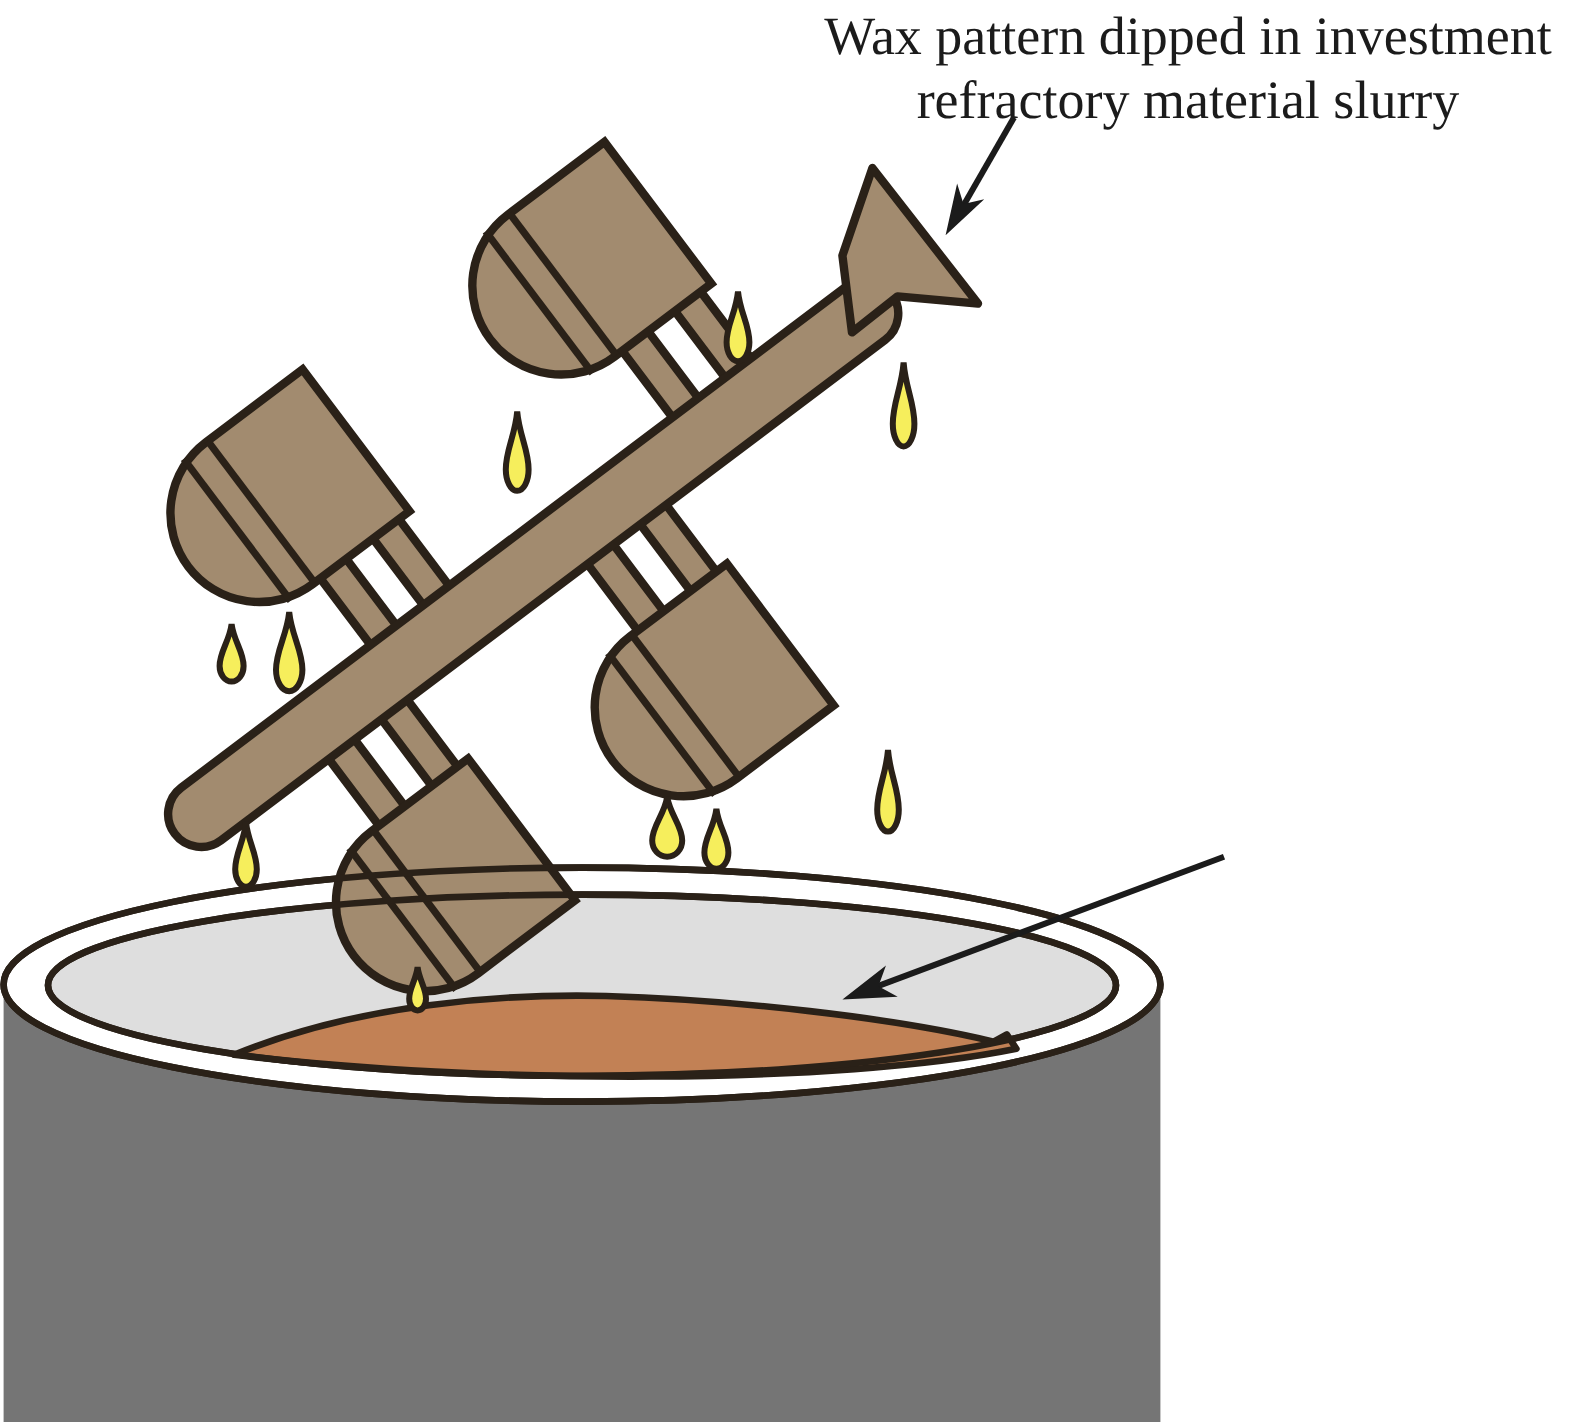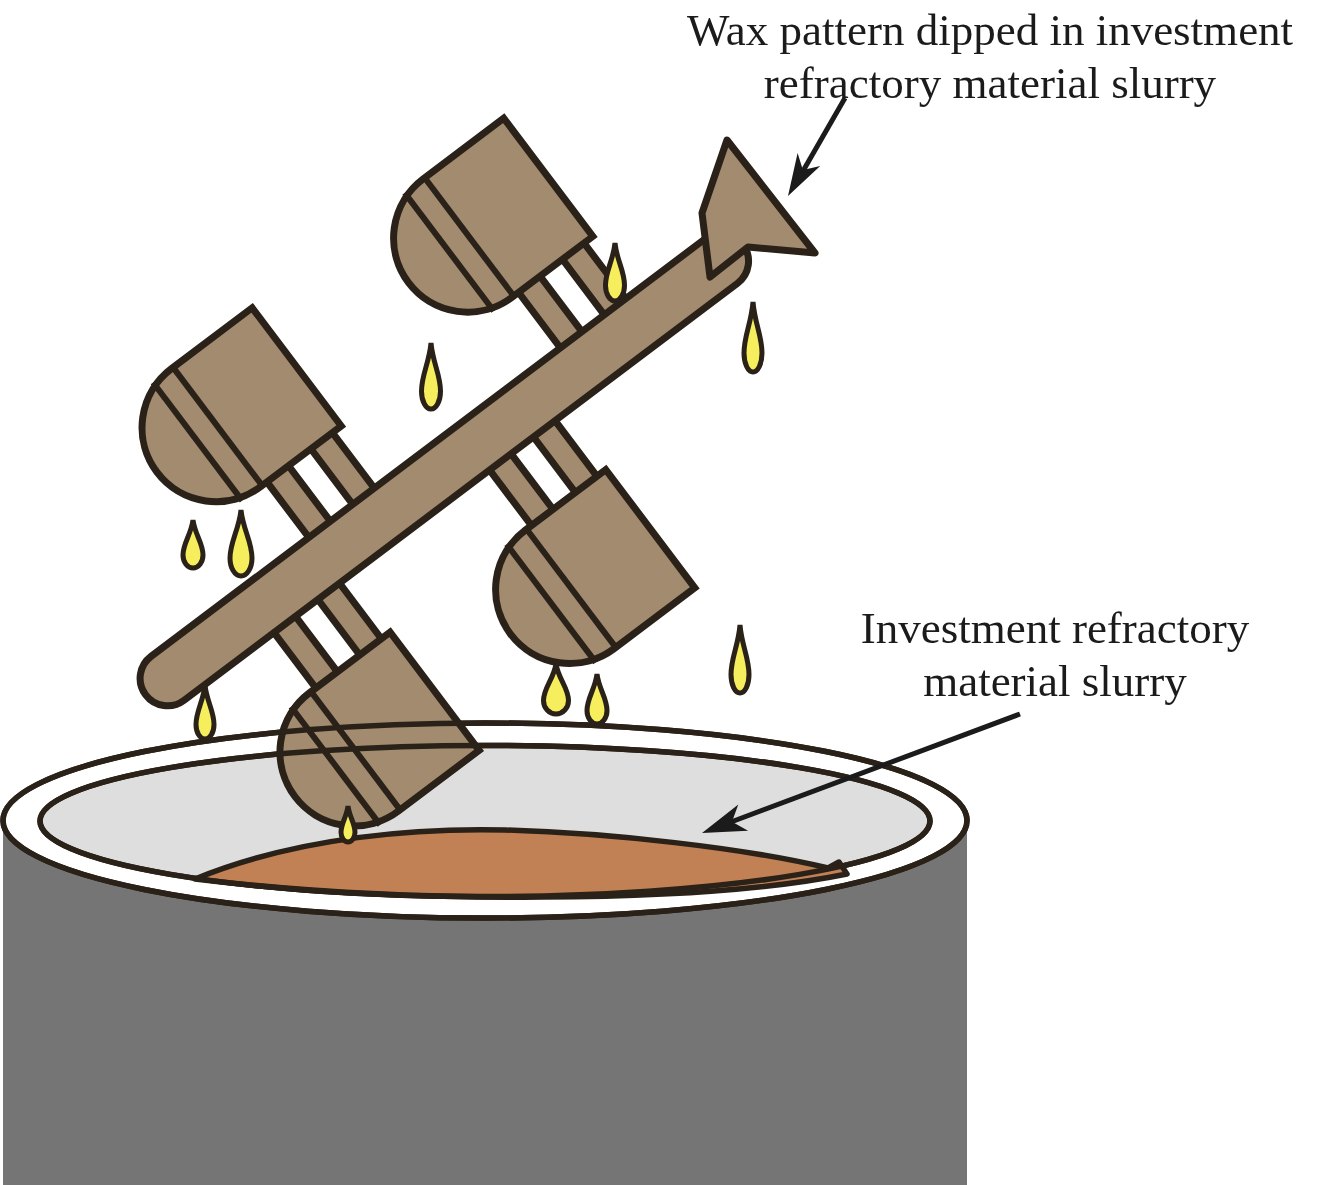--- a/index.html
+++ b/index.html
@@ -96,17 +96,13 @@
     <g>
       <line x1="1020" y1="714" x2="731" y2="822" style="stroke:var(--c-text);stroke-width:5;"></line>
       <polygon points="702,833 738.3,804.5 732,821.8 748.1,830.7" style="fill:var(--c-text);stroke:none;"></polygon>
     </g>
   </svg>
 
   <div class="anno anno-top">
     <div>Wax pattern dipped in investment</div>
     <div>refractory material slurry</div>
   </div>
-  <div class="anno anno-bottom">
-    <div>Investment refractory</div>
-    <div>material slurry</div>
-  </div>
 </div>
 
 </body></html>

